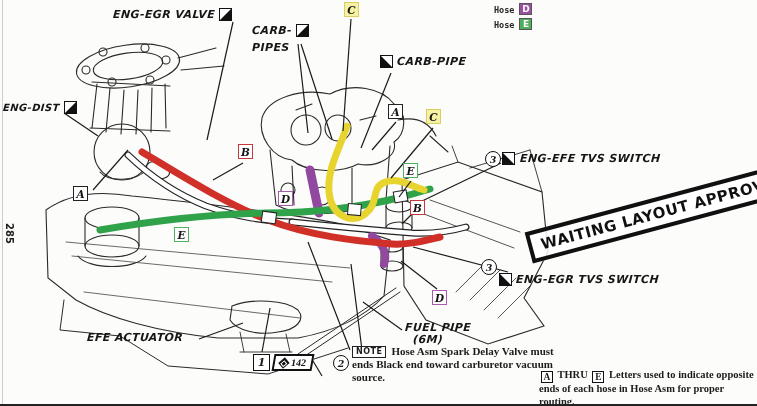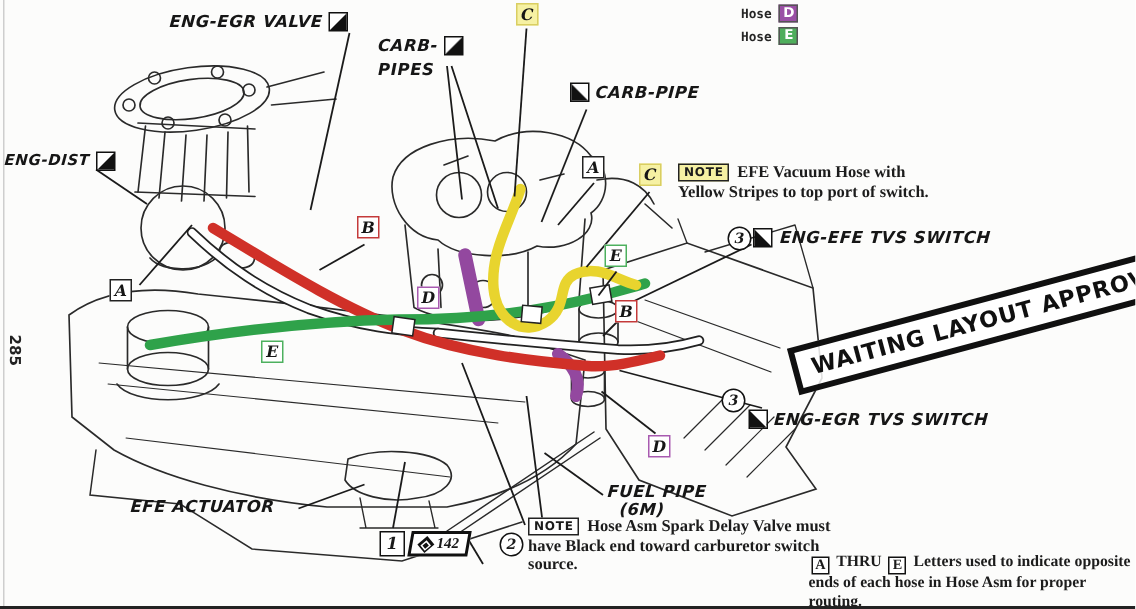--- a/index.html
+++ b/index.html
@@ -229,42 +229,39 @@
 
   <div class="abs cbox" style="left:73px; top:186px;">A</div>
   <div class="abs cbox" style="left:388px; top:104px;">A</div>
   <div class="abs cbox cbox-b" style="left:238px; top:144px;">B</div>
   <div class="abs cbox cbox-d" style="left:278px; top:191px;">D</div>
   <div class="abs cbox cbox-e" style="left:174px; top:227px;">E</div>
   <div class="abs cbox cbox-e" style="left:403px; top:163px;">E</div>
   <div class="abs cbox cbox-b" style="left:410px; top:200px;">B</div>
   <div class="abs cbox cbox-c" style="left:426px; top:109px;">C</div>
 
-  <div class="abs note-txt" style="left:452px; top:109px; width:172px;">
-    <span class="note-tag tag-yellow">NOTE</span><span>EFE Vacuum Hose with Yellow Stripes to top port of switch.</span>
-  </div>
 
   <div class="abs circled" style="left:485px; top:151px;">3</div>
   <span class="abs flag flag-bl" style="left:502px; top:152px;"></span>
   <span class="abs hand" style="left:520px; top:152px;">ENG-EFE TVS SWITCH</span>
 
   <div class="abs stamp" style="left:524px; top:196px;">WAITING LAYOUT APPROVAL</div>
 
   <div class="abs circled" style="left:481px; top:259px;">3</div>
   <span class="abs flag flag-bl" style="left:499px; top:273px;"></span>
   <span class="abs hand" style="left:516px; top:273px;">ENG-EGR TVS SWITCH</span>
 
   <div class="abs cbox cbox-d" style="left:432px; top:290px;">D</div>
 
   <span class="abs hand" style="left:405px; top:321px;">FUEL PIPE</span>
   <span class="abs hand" style="left:413px; top:333px;">(6M)</span>
 
   <div class="abs note-txt" style="left:352px; top:345px; width:205px;">
     <div class="abs circled" style="left:-19px; top:10px;">2</div>
-    <span class="note-tag">NOTE</span><span>Hose Asm Spark Delay Valve must have Black end toward carburetor switch source.</span>
+    <span class="note-tag">NOTE</span><span>Hose Asm Spark Delay Valve must ends Black end toward carburetor vacuum source.</span>
   </div>
 
   <span class="abs hand" style="left:87px; top:331px;">EFE ACTUATOR</span>
 
   <div class="abs" style="left:253px; top:354px; display:flex; gap:3px; align-items:center;">
     <span class="fig-idx">1</span>
     <span class="fig-badge">
       <span class="diamond"></span>
       <span class="fig-num">142</span>
     </span>

